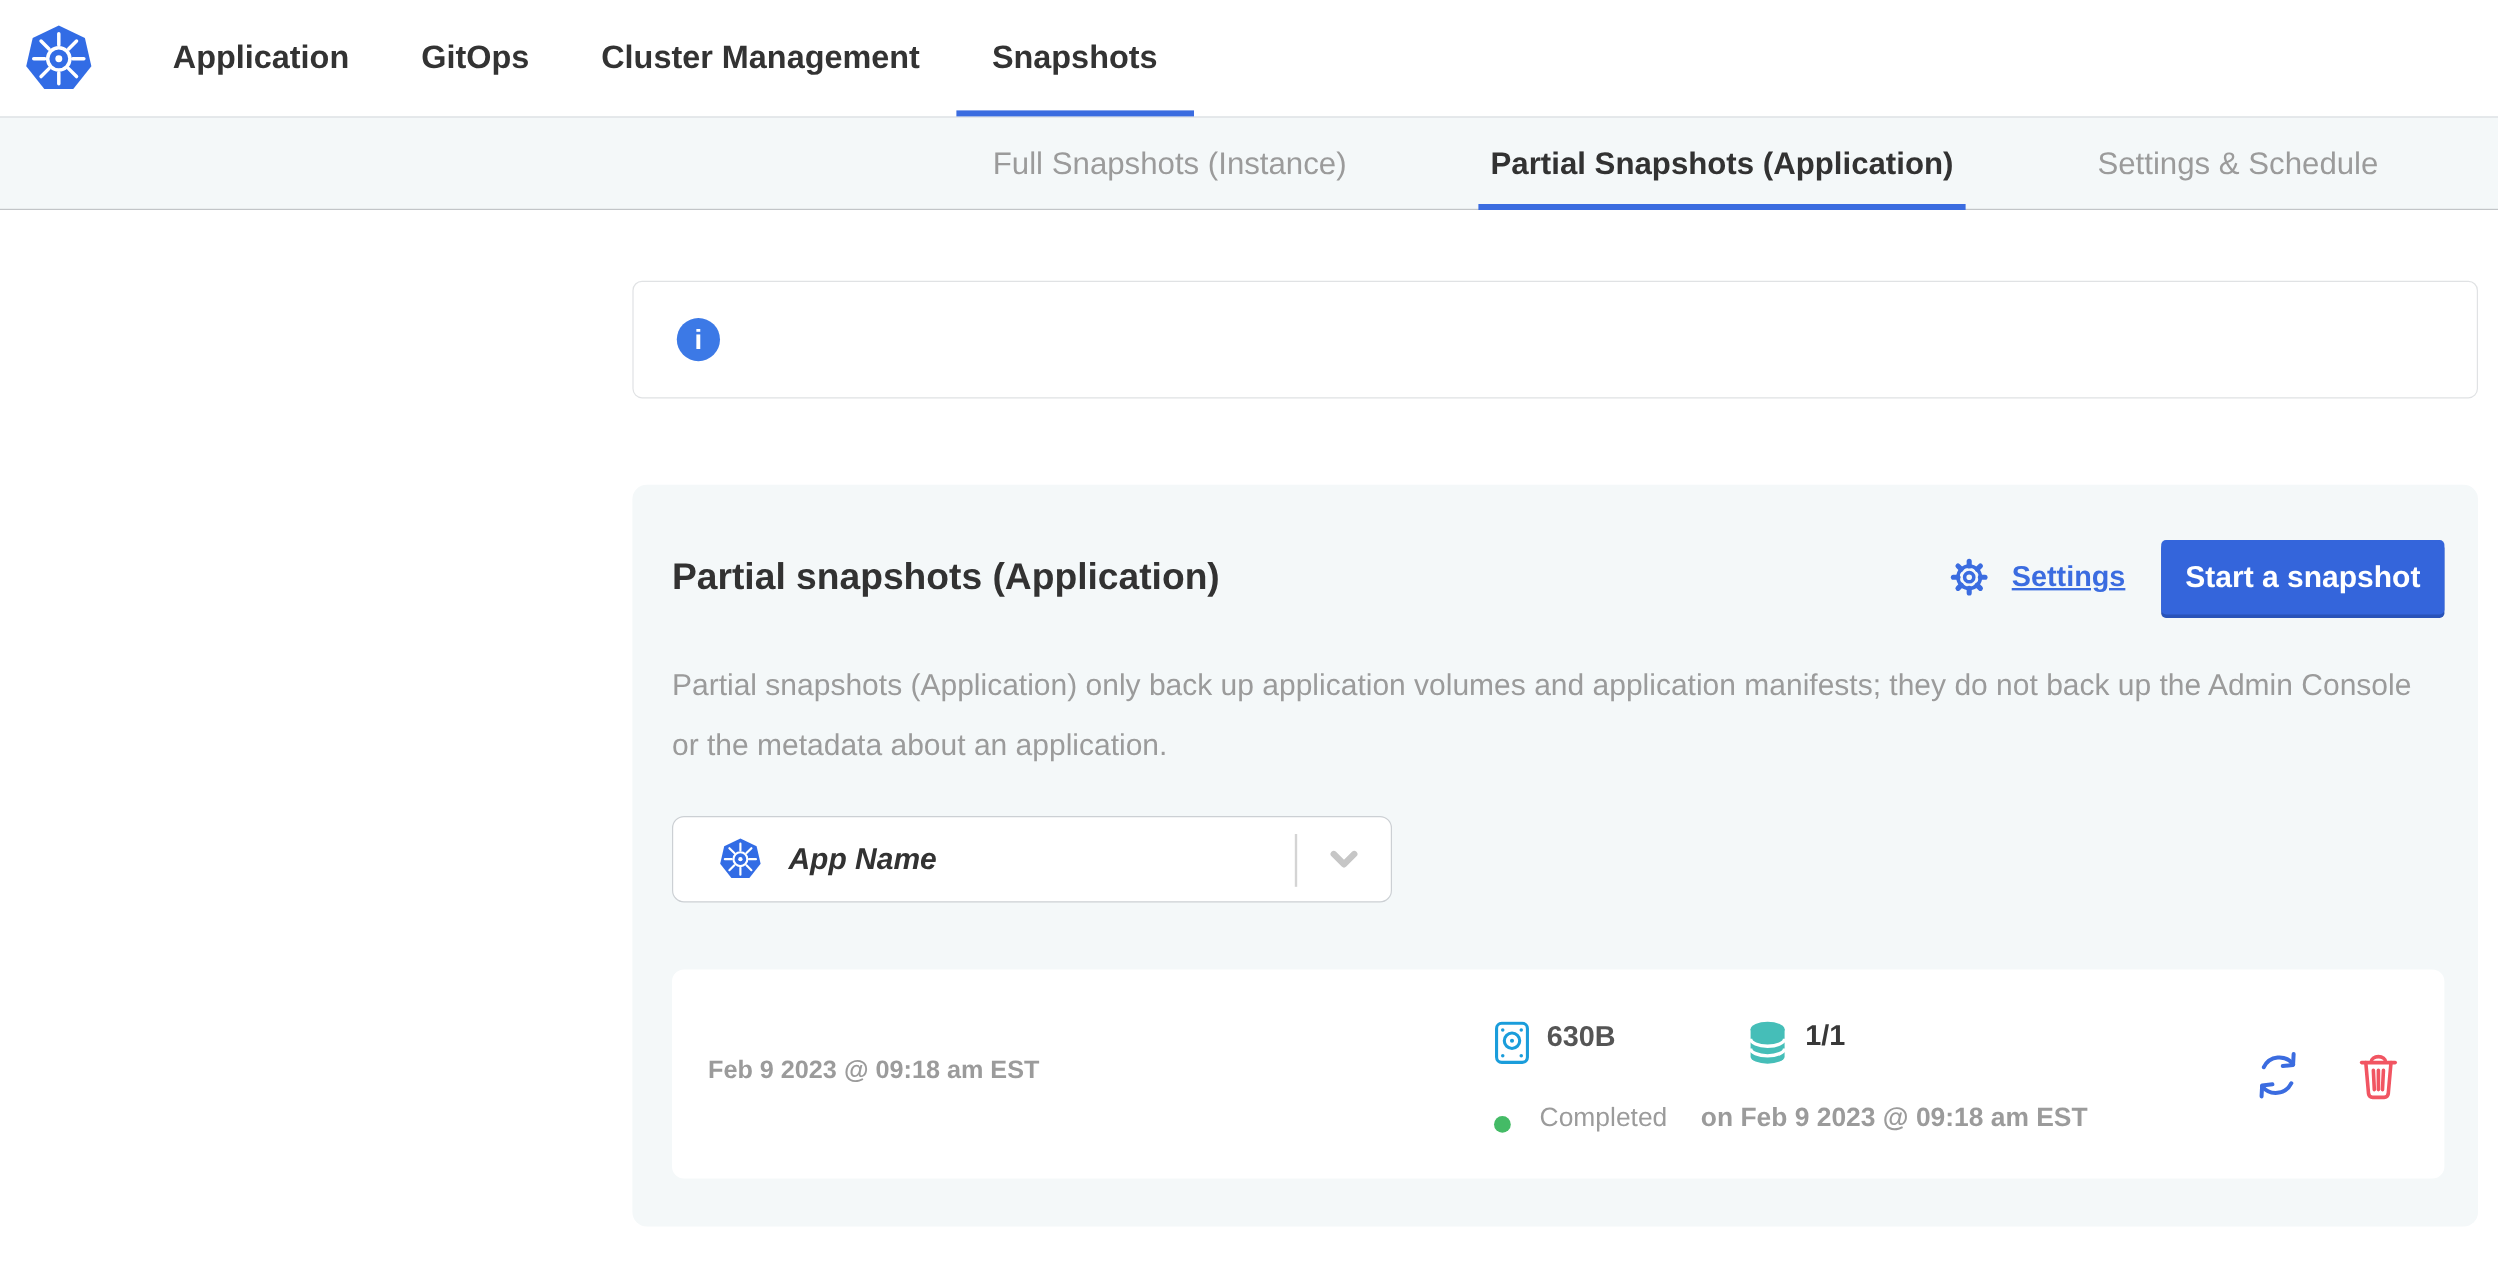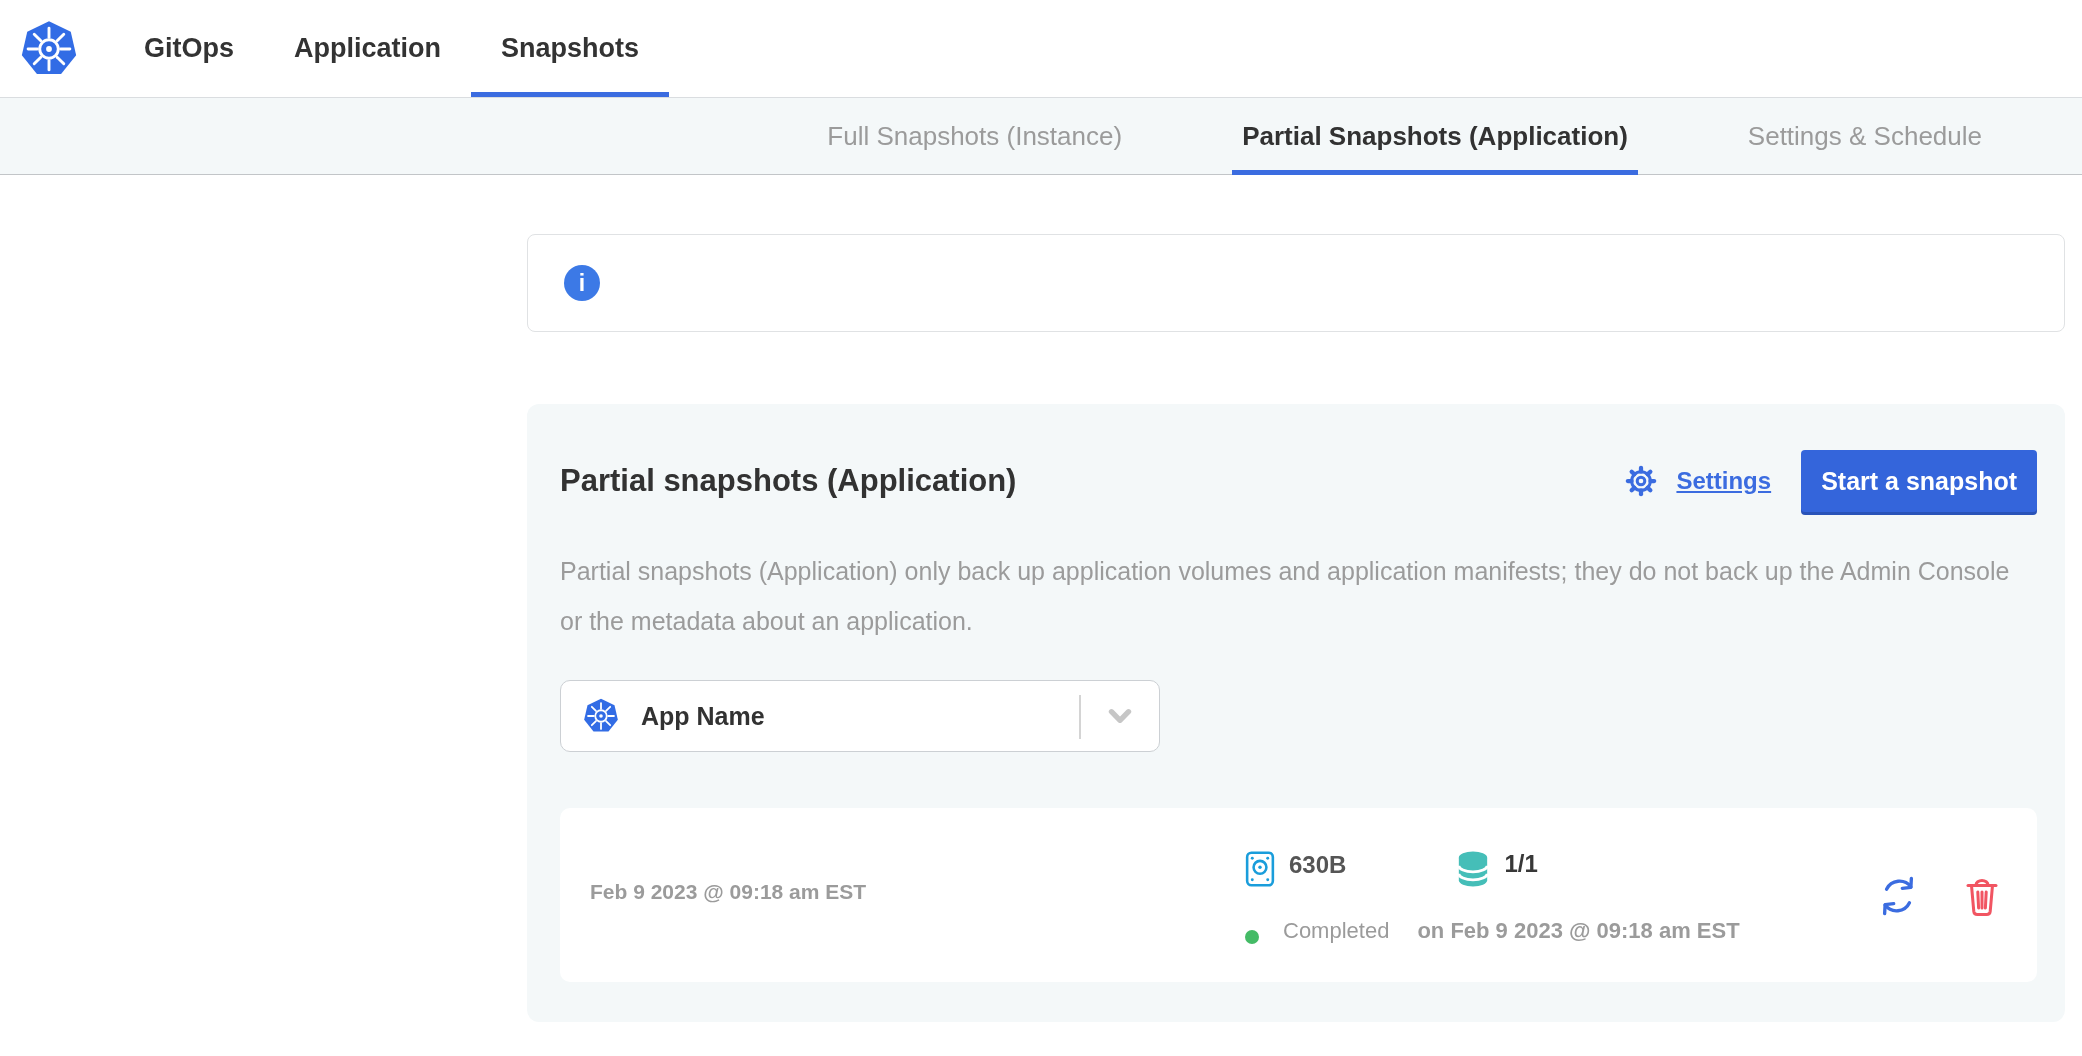--- a/index.html
+++ b/index.html
@@ -37,21 +37,21 @@
   .panel{margin-top:72px;background:var(--panel-bg);border-radius:12px;padding:46px 28px 40px 33px;}
   .panel-header{display:flex;align-items:center;}
   .panel-title{flex:1;margin:0;font-size:31px;font-weight:700;color:var(--text-dark);}
   .settings-link{display:flex;align-items:center;gap:18px;color:var(--accent);font-size:24px;font-weight:700;cursor:pointer;text-decoration:none;justify-content:space-between;}
   .settings-link .lbl{text-decoration:underline;}
   .gear{width:34px;height:34px;color:var(--accent);}
   .btn-primary{margin-left:30px;background:var(--button-blue);color:#fff;border:none;border-radius:4px;height:62px;padding:0 20px;font-size:25px;font-weight:700;font-family:inherit;box-shadow:0 3px 0 0 #2953b8;cursor:pointer;}
   .panel-desc{margin:34px 0 0 0;font-size:25px;line-height:50px;color:var(--text-gray);max-width:1492px;}
 
   
-  .dropdown{margin-top:34px;position:relative;width:600px;height:72px;background:#fff;border:1px solid #ccd0d4;border-radius:10px;display:flex;align-items:center;padding-left:22px;cursor:pointer;}
+  .dropdown{margin-top:34px;position:relative;width:600px;height:72px;background:#fff;border:1px solid #ccd0d4;border-radius:10px;display:flex;align-items:center;padding-left:38px;cursor:pointer;font-style:italic;}
   .dropdown .k8s-small{width:36px;height:36px;}
   .dropdown .value{margin-left:22px;font-size:25px;font-weight:700;color:var(--text-dark);}
   .dropdown .divider{position:absolute;right:78px;top:14px;width:2px;height:44px;background:#d4d4d4;}
   .dropdown .chev-zone{position:absolute;right:0;top:0;bottom:0;width:78px;display:flex;align-items:center;justify-content:center;color:#c6c6c6;}
   .chevron{width:32px;height:32px;}
 
   
   .snap-row{margin-top:56px;background:#fff;border-radius:10px;padding:40px 32px 38px 30px;display:flex;align-items:flex-start;}
   .snap-left{width:655px;}
   .snap-name{margin:0;font-size:32px;font-weight:700;color:var(--text-dark);}
@@ -94,22 +94,23 @@
   </defs>
 </svg>
 
 <div class="page">
 
   <header class="topnav">
     <svg class="logo" viewBox="0 0 100 100">
         <use href="#k8s-wheel"></use>
       </svg>
     <nav class="nav-items">
+      <div class="nav-item">Application</div>
       <div class="nav-item">GitOps</div>
-      <div class="nav-item">Application</div>
+      <div class="nav-item">Cluster Management</div>
       <div class="nav-item active">Snapshots</div>
     </nav>
   </header>
 
   <div class="tabbar">
     <div class="subtab">Full Snapshots (Instance)</div>
     <div class="subtab active">Partial Snapshots (Application)</div>
     <div class="subtab">Settings &amp; Schedule</div>
   </div>
 

